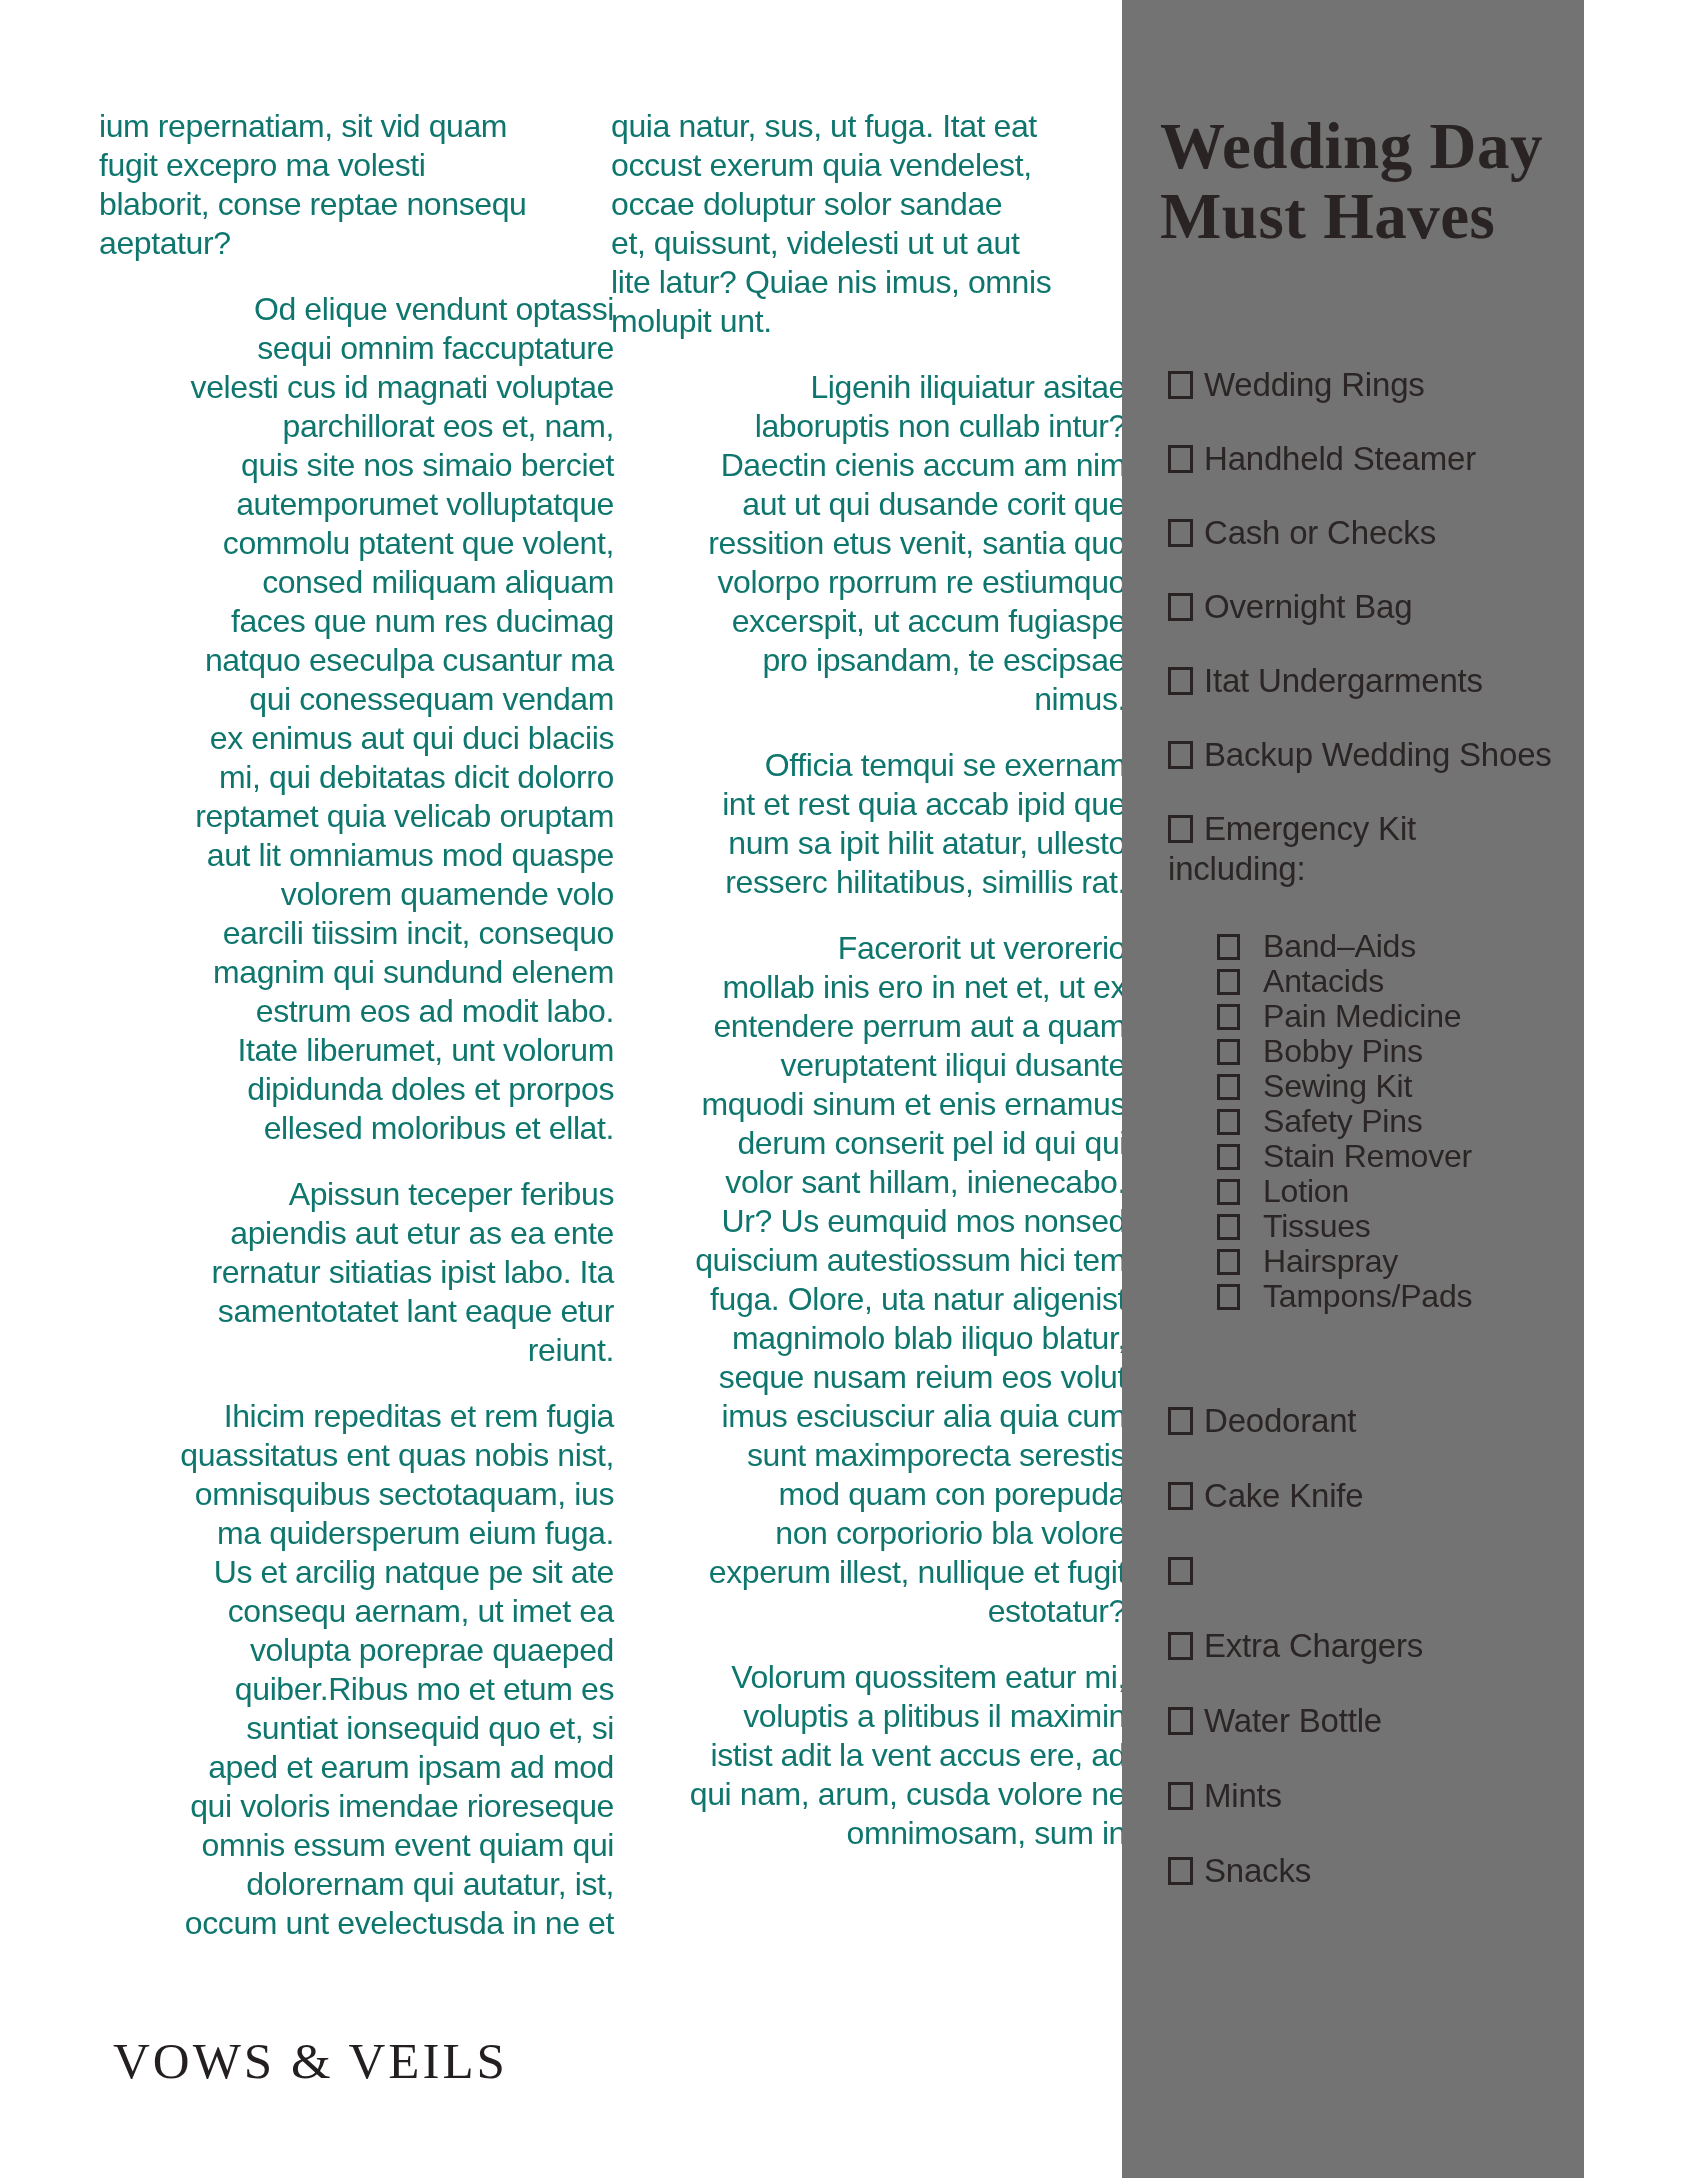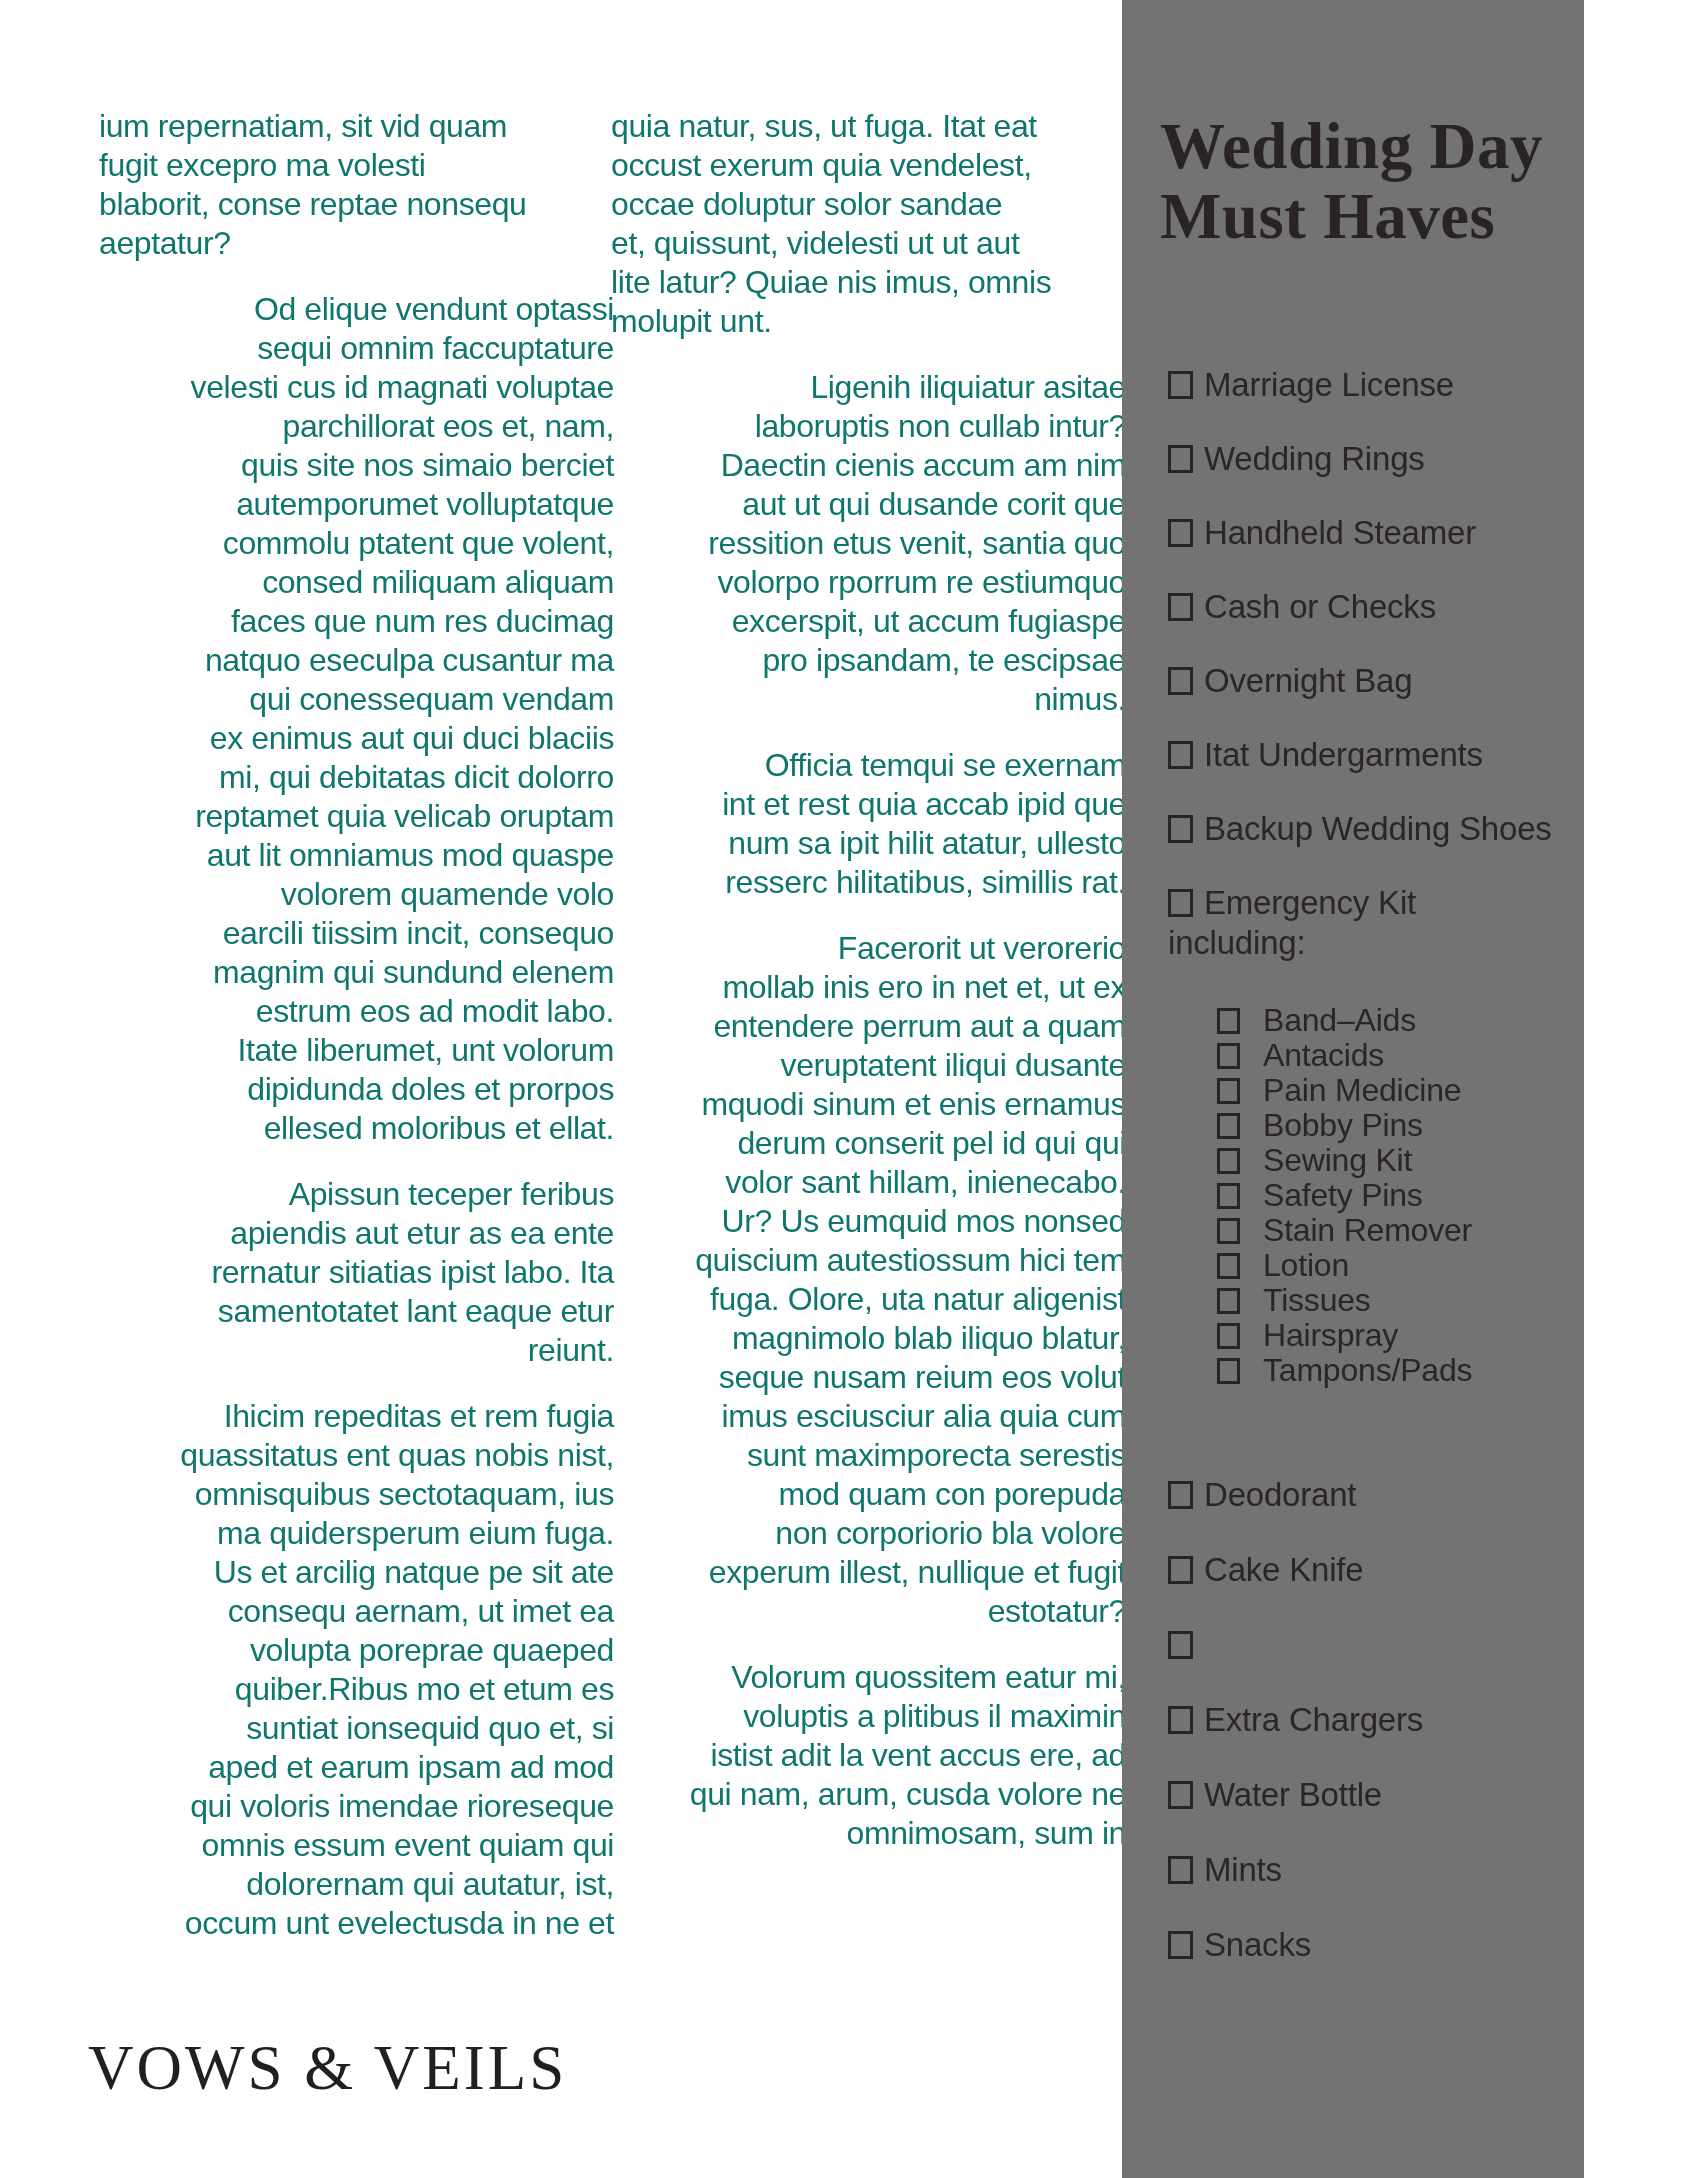--- a/index.html
+++ b/index.html
@@ -89,24 +89,24 @@
     width: 23px;
     height: 26px;
     border-width: 3px;
     margin-right: 23px;
     vertical-align: -3px;
   }
 
   
   .brand-logo {
     position: absolute;
-    left: 88px;
+    left: 113px;
     top: 2032px;
     font-family: "Liberation Serif", serif;
-    font-size: 63px;
+    font-size: 51px;
     letter-spacing: 3px;
     color: #231e1f;
   }
 </style>
 </head>
 <body>
 
 <div class="column col-1">
   <p class="para">ium repernatiam, sit vid quam
 fugit excepro ma volesti
@@ -199,21 +199,20 @@
 qui nam, arum, cusda volore ne
 omnimosam, sum in</p>
 </div>
 
 <aside class="sidebar">
   <div class="sidebar-content">
     <h1 class="sidebar-title">Wedding Day
 Must Haves</h1>
 
     <ul class="checklist">
-      <li class="check-item"><span class="checkbox"></span><span class="check-label">Marriage License</span></li>
       <li class="check-item"><span class="checkbox"></span><span class="check-label">Wedding Rings</span></li>
       <li class="check-item"><span class="checkbox"></span><span class="check-label">Handheld Steamer</span></li>
       <li class="check-item"><span class="checkbox"></span><span class="check-label">Cash or Checks</span></li>
       <li class="check-item"><span class="checkbox"></span><span class="check-label">Overnight Bag</span></li>
       <li class="check-item"><span class="checkbox"></span><span class="check-label">Itat Undergarments</span></li>
       <li class="check-item"><span class="checkbox"></span><span class="check-label">Backup Wedding Shoes</span></li>
       <li class="check-item kit-head"><span class="checkbox"></span><span class="check-label">Emergency Kit including:</span></li>
 
       <ul class="sub-checklist">
         <li class="sub-check-item"><span class="checkbox small"></span><span class="check-label">Band–Aids</span></li>

